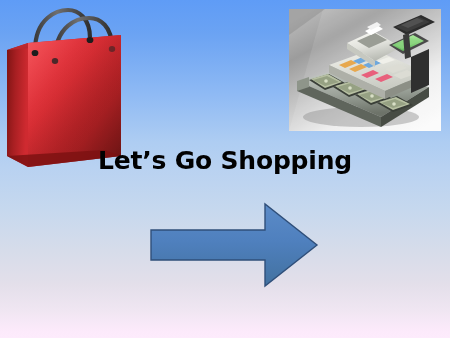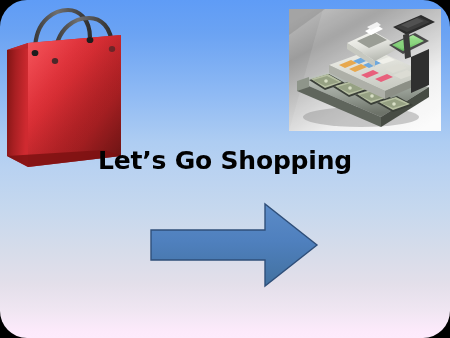--- a/index.html
+++ b/index.html
@@ -18,21 +18,20 @@
       #6ba3f3 10%,
       #8fbaf4 28%,
       #aecdf2 42%,
       #b9d2f1 50%,
       #c6d8ee 62%,
       #d6dcea 74%,
       #e3dfea 84%,
       #f0e6f2 92%,
       #fceafb 98%,
       #fdebfc 100%);
-    border-radius: 27px;
   }
 
   
   #bag {
     position: absolute;
     left: 4px;
     top: 4px;
     width: 145px;
     height: 175px;
   }

